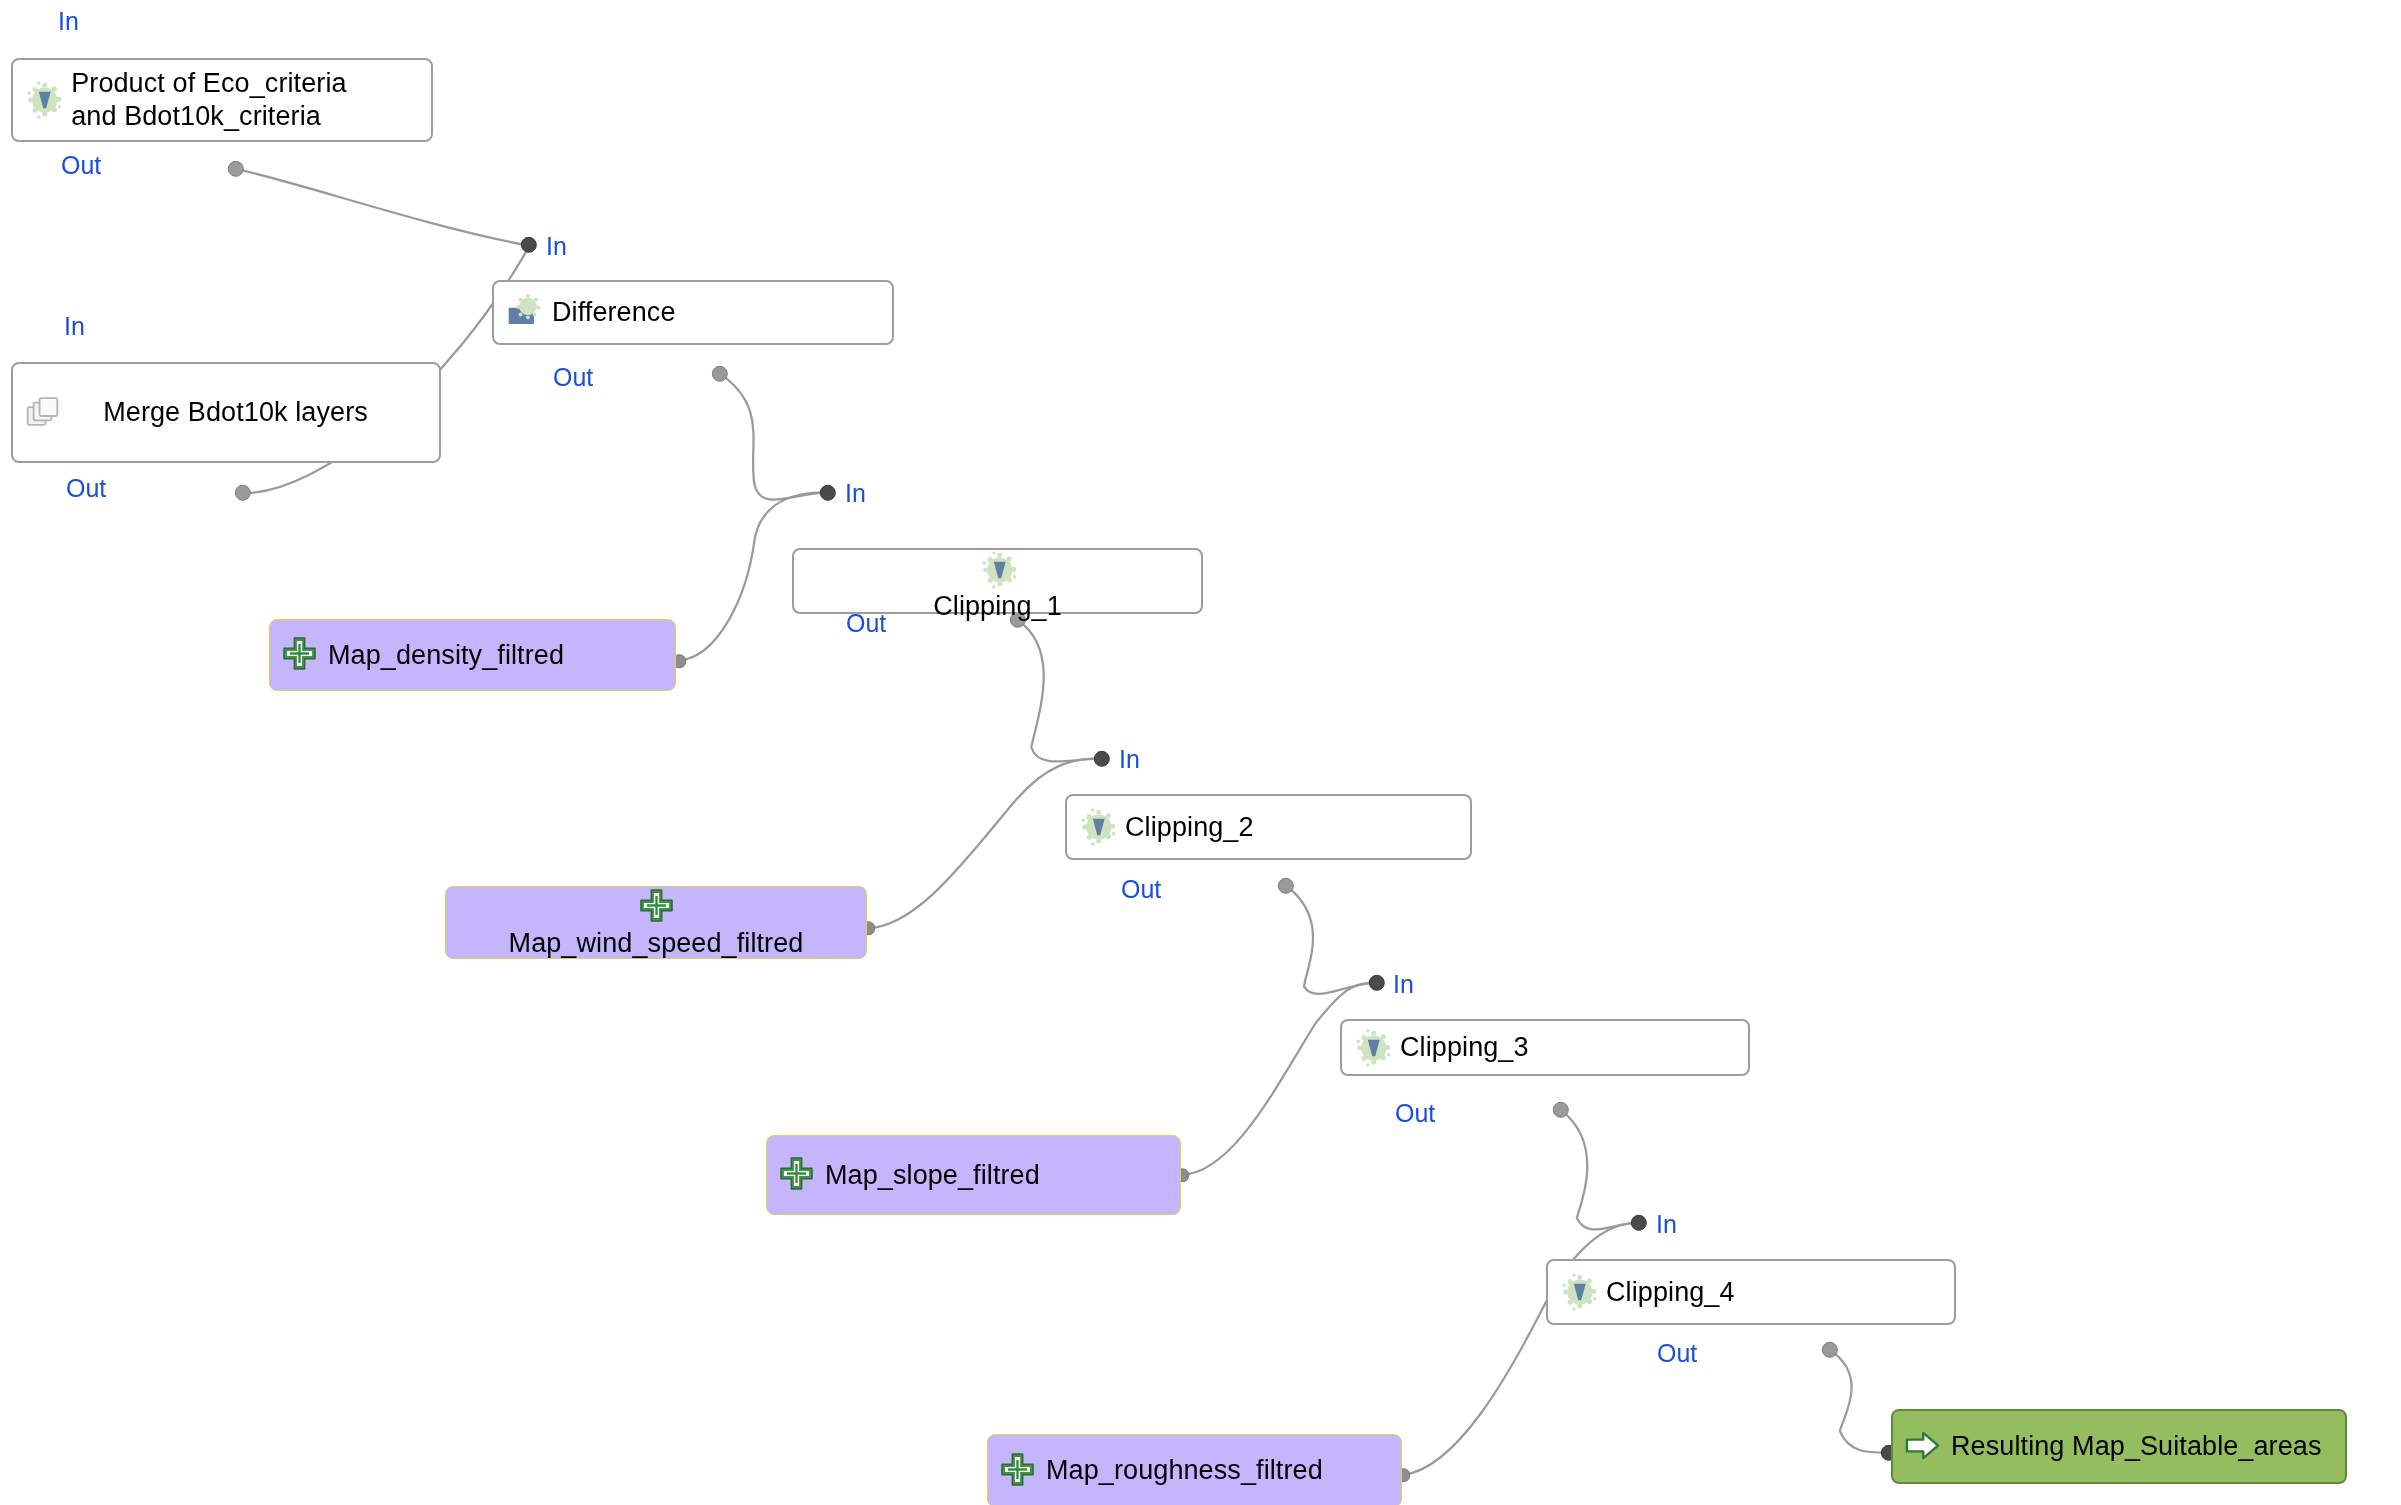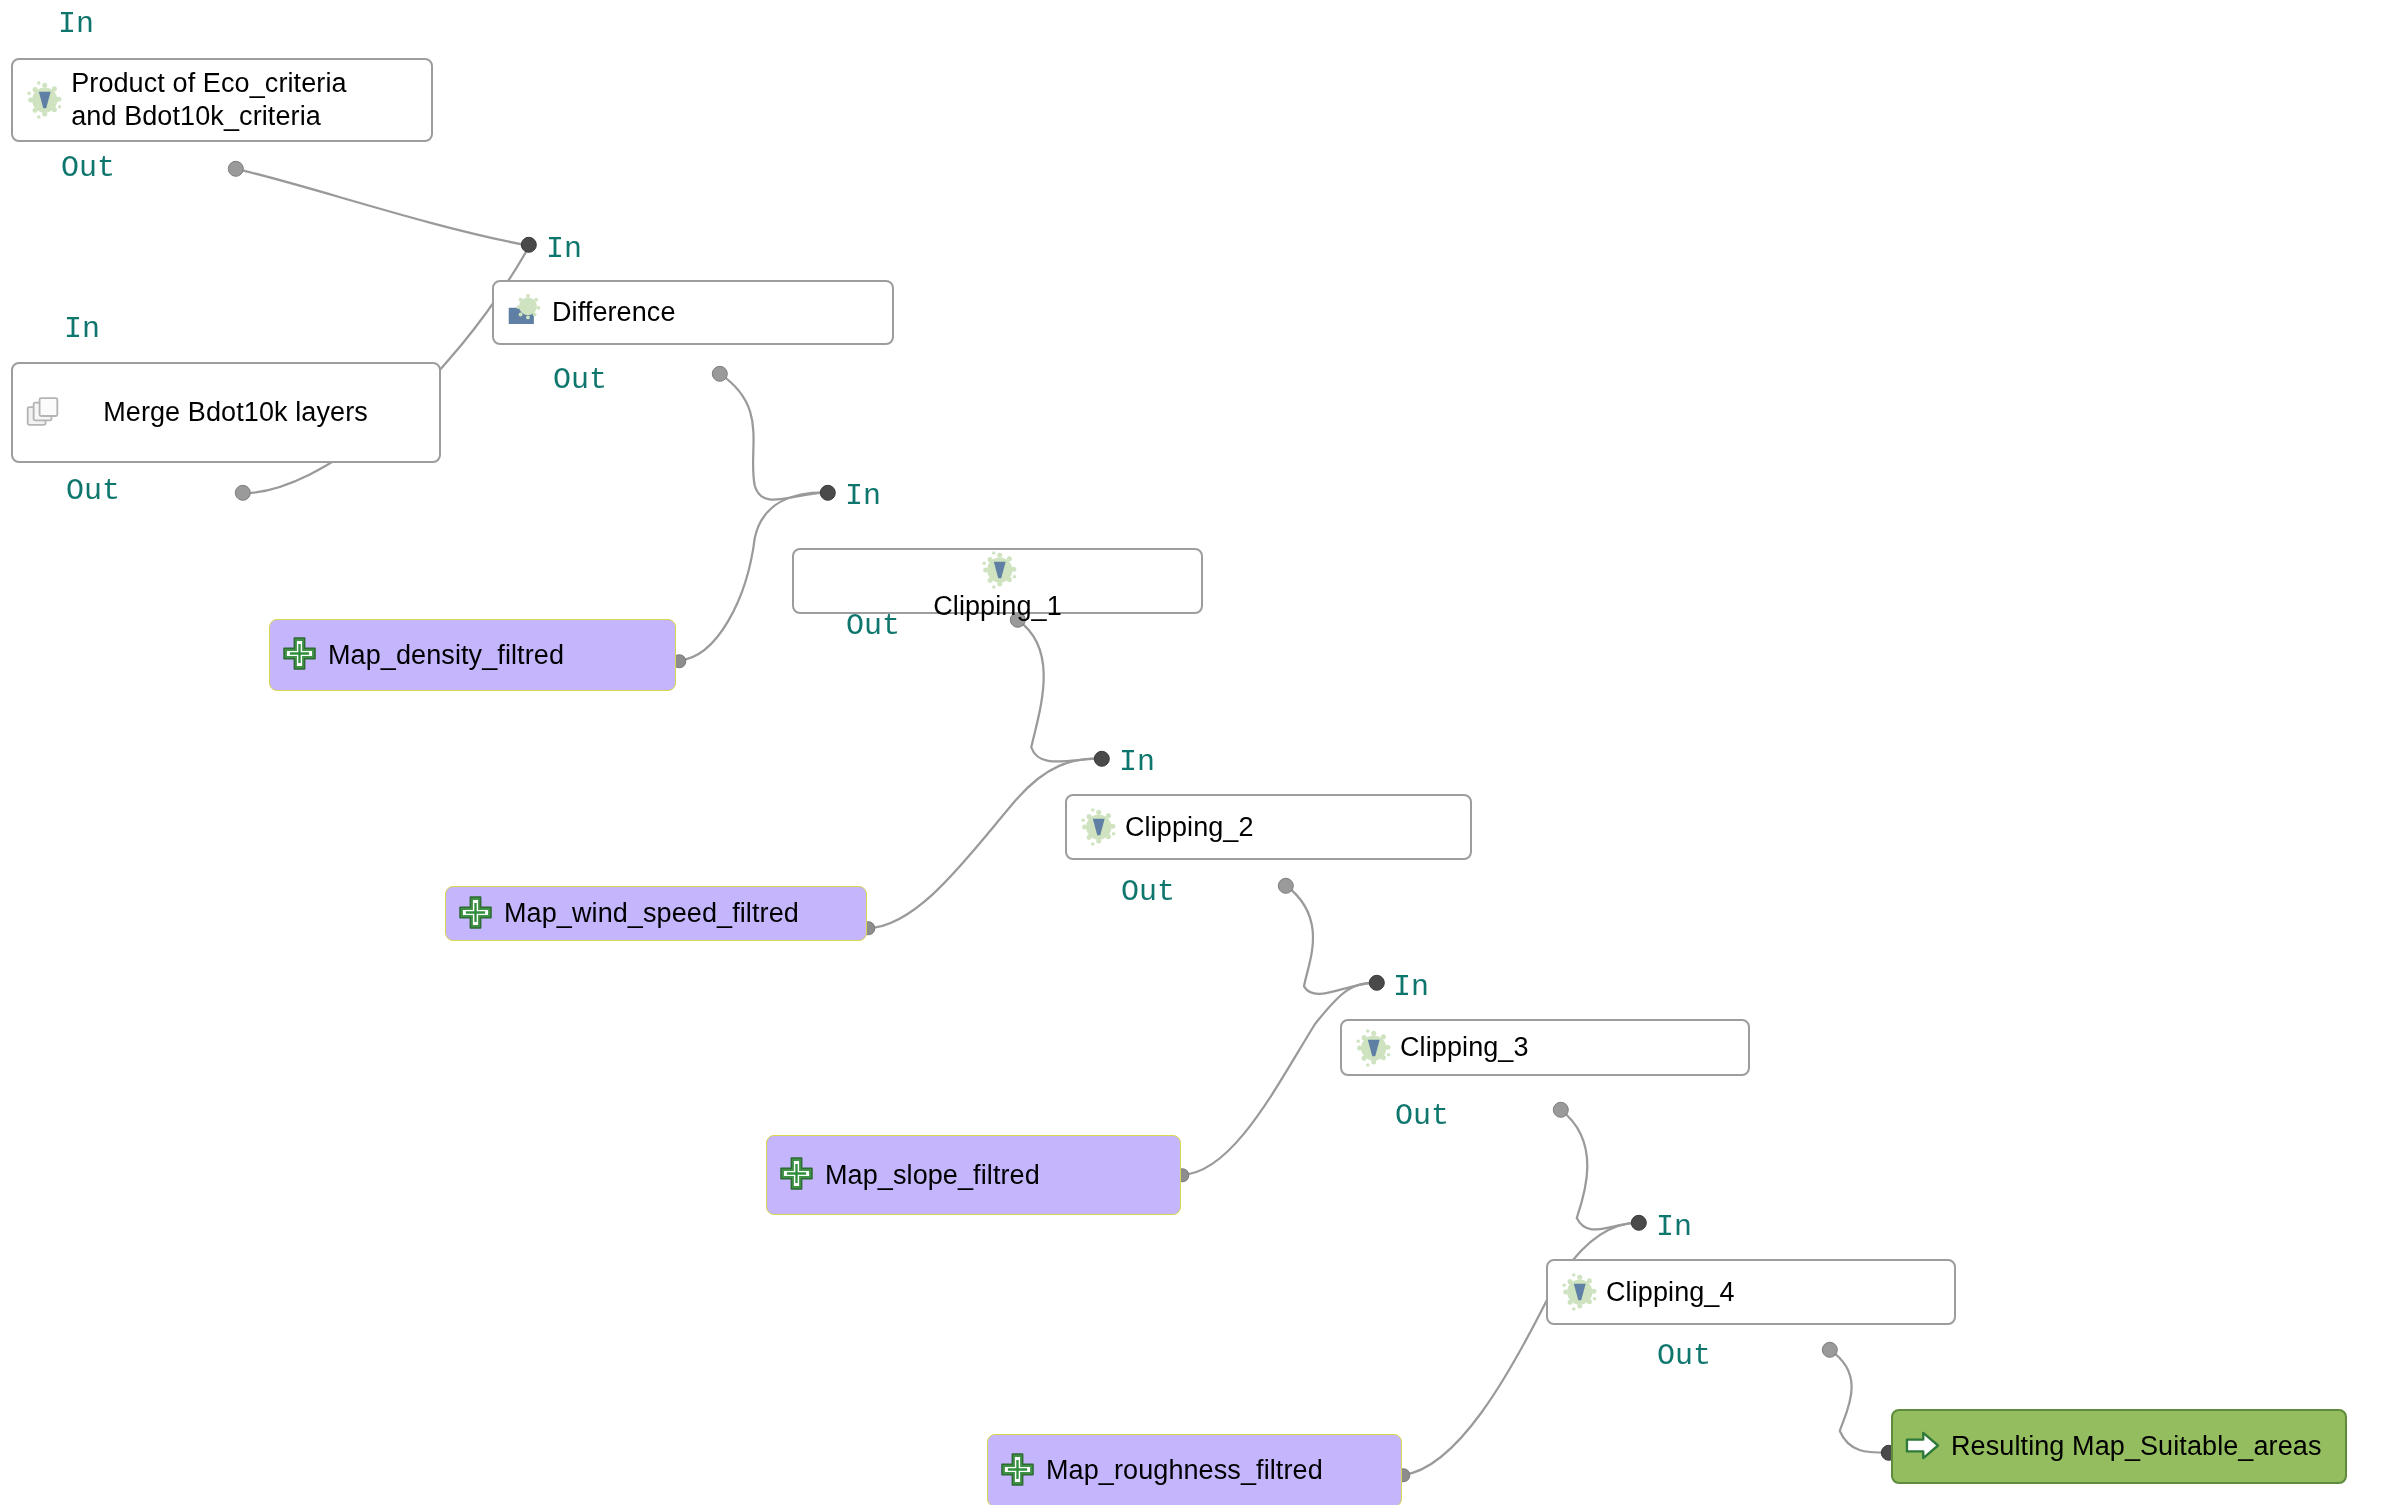--- a/index.html
+++ b/index.html
@@ -61,25 +61,24 @@
     font-size: 27px;
     line-height: 1.22;
     color: #000000;
     white-space: pre-line;
     letter-spacing: 0.1px;
   }
 
   
   .port-label {
     position: absolute;
-    font-size: 30px;
-    color: #0f766e;
+    font-size: 25px;
+    color: #1d4ed8;
     line-height: 1;
     white-space: nowrap;
-    font-family: Liberation Mono, monospace;
   }
 
   
   .port-dot {
     position: absolute;
     width: 16.4px;
     height: 16.4px;
     border-radius: 50%;
     box-sizing: border-box;
     transform: translate(-50%, -50%);
@@ -287,21 +286,21 @@
         <span class="node-label">Clipping_4</span>
       </div>
       <div class="node input-node" style="left: 269px; top: 619px; width: 407px; height: 72px;">
         <span class="node-icon"><svg width="37" height="37" viewBox="0 0 50 50">
             <path d="M18 4 h14 v14 h14 v14 h-14 v14 h-14 v-14 h-14 v-14 h14 z" fill="#3f9146" stroke="#2d6b33" stroke-width="2" stroke-linejoin="round"></path>
             <path d="M21.5 8 h7 v13.5 h13.5 v7 h-13.5 v13.5 h-7 v-13.5 h-13.5 v-7 h13.5 z" fill="#ffffff"></path>
             <path d="M23.4 12 h3.2 v11.4 h11.4 v3.2 h-11.4 v11.4 h-3.2 v-11.4 h-11.4 v-3.2 h11.4 z" fill="#2f8f3c"></path>
           </svg></span>
         <span class="node-label">Map_density_filtred</span>
       </div>
-      <div class="node input-node" style="left: 445px; top: 886px; width: 422px; height: 55px;">
+      <div class="node input-node" style="left: 445px; top: 886px; width: 422px; height: 73px; flex-direction: column;">
         <span class="node-icon"><svg width="37" height="37" viewBox="0 0 50 50">
             <path d="M18 4 h14 v14 h14 v14 h-14 v14 h-14 v-14 h-14 v-14 h14 z" fill="#3f9146" stroke="#2d6b33" stroke-width="2" stroke-linejoin="round"></path>
             <path d="M21.5 8 h7 v13.5 h13.5 v7 h-13.5 v13.5 h-7 v-13.5 h-13.5 v-7 h13.5 z" fill="#ffffff"></path>
             <path d="M23.4 12 h3.2 v11.4 h11.4 v3.2 h-11.4 v11.4 h-3.2 v-11.4 h-11.4 v-3.2 h11.4 z" fill="#2f8f3c"></path>
           </svg></span>
         <span class="node-label">Map_wind_speed_filtred</span>
       </div>
       <div class="node input-node" style="left: 766px; top: 1135px; width: 415px; height: 80px;">
         <span class="node-icon"><svg width="37" height="37" viewBox="0 0 50 50">
             <path d="M18 4 h14 v14 h14 v14 h-14 v14 h-14 v-14 h-14 v-14 h14 z" fill="#3f9146" stroke="#2d6b33" stroke-width="2" stroke-linejoin="round"></path>

